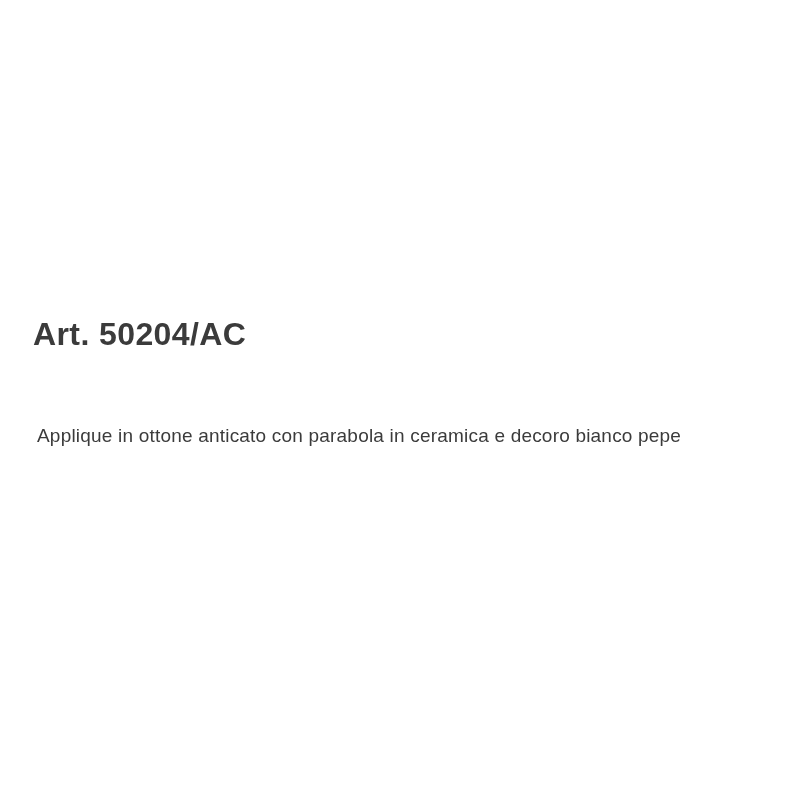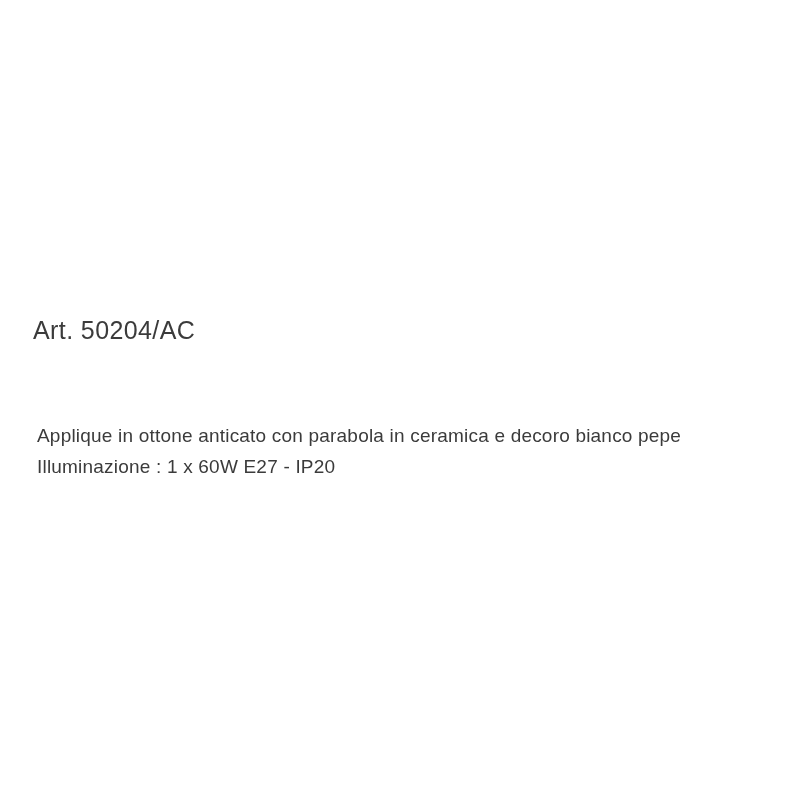--- a/index.html
+++ b/index.html
@@ -18,22 +18,22 @@
     position: absolute;
     left: 33px;
     top: 0;
     width: 760px;
   }
   .article-code {
     position: absolute;
     left: 0;
     top: 316px;
     margin: 0;
-    font-size: 25px;
-    font-weight: 400;
+    font-size: 32px;
+    font-weight: 700;
     letter-spacing: 0.4px;
     color: #3b3b3b;
     white-space: nowrap;
   }
   .description {
     position: absolute;
     left: 0;
     top: 419px;
     width: 760px;
   }
@@ -48,15 +48,14 @@
   }
 </style>
 </head>
 <body>
 
 <main class="product-details">
   <h1 class="article-code">Art. 50204/AC</h1>
 
   <div class="description">
     <p>Applique in ottone anticato con parabola in ceramica e decoro bianco pepe</p>
-    <p>Illuminazione : 1 x 60W E27 - IP20</p>
   </div>
 </main>
 
 </body></html>

